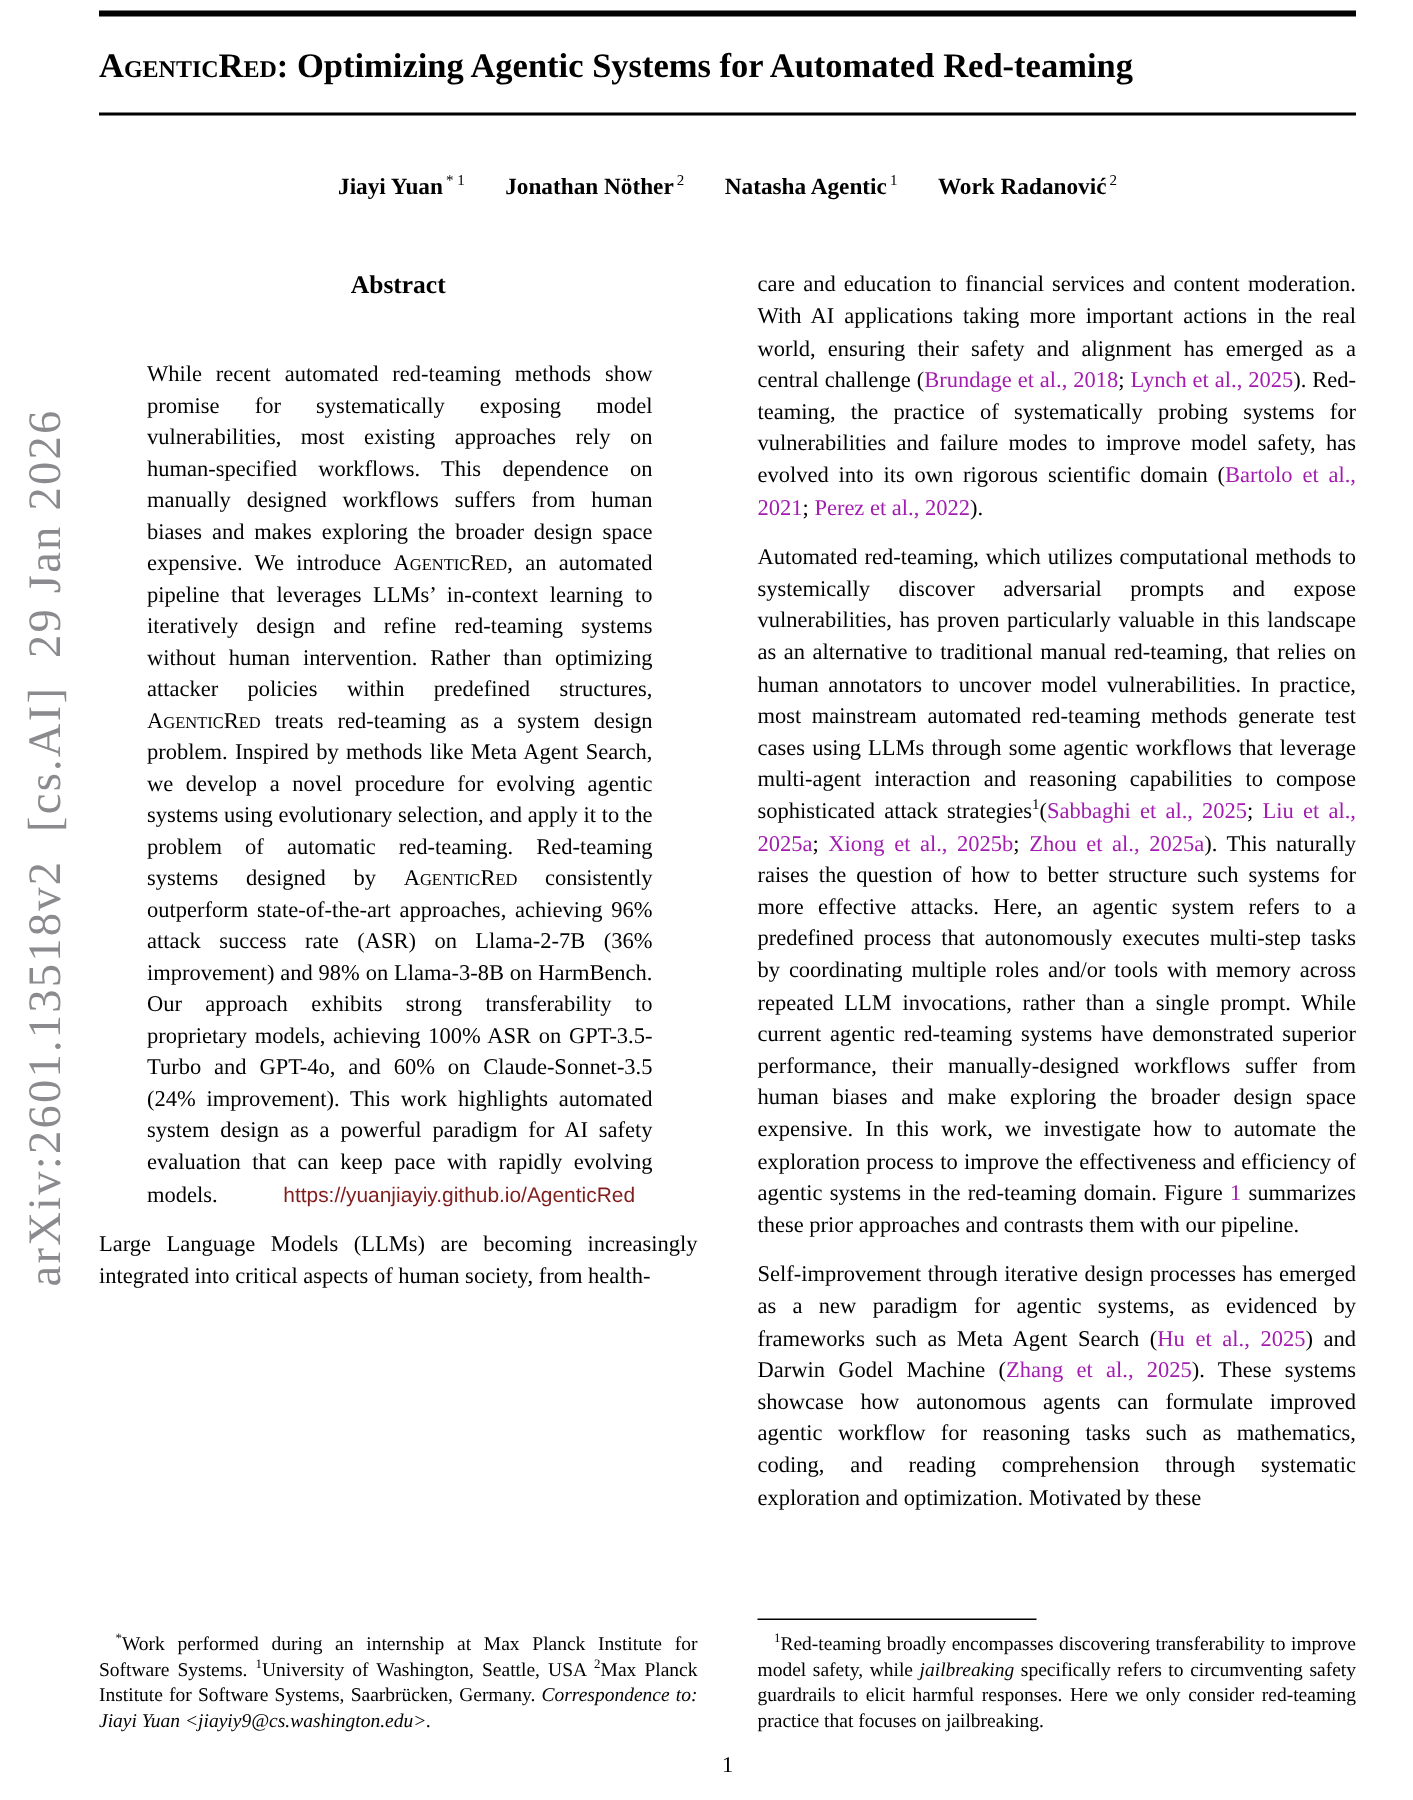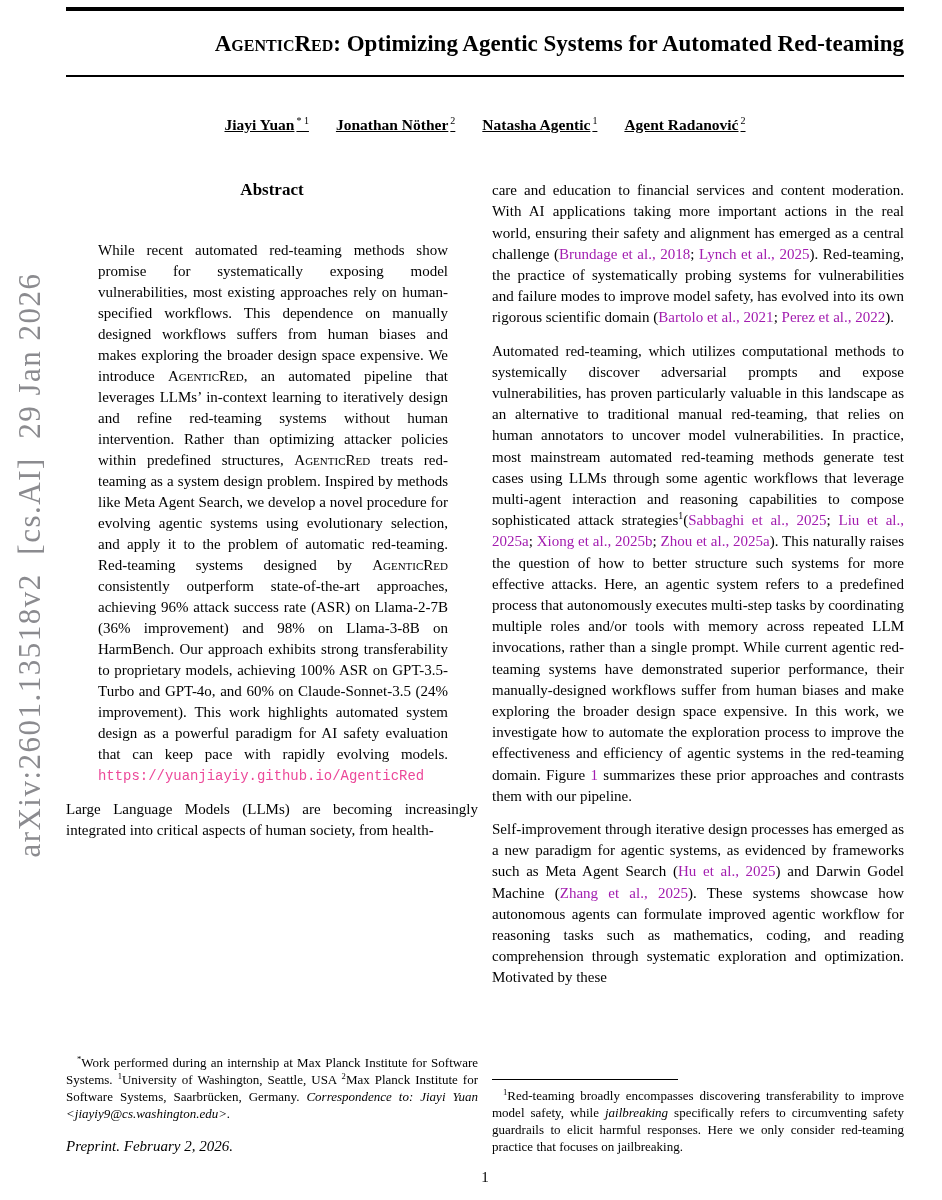--- a/index.html
+++ b/index.html
@@ -19,32 +19,32 @@
     transform: translate(-50%, -50%) rotate(-90deg);
     font-size: 31px; color: #8b8b8f;
     letter-spacing: 1.5px; white-space: pre;
   }
 
   .content { position: absolute; left: 66px; top: 0; width: 838px; }
 
   .rule-top    { margin-top: 7px;  height: 4px; background: #000; }
   .rule-bottom { margin-top: 18px; height: 2px; background: #000; }
 
-  .title { text-align: right; font-size: 23px; font-weight: bold; margin-top: 20px; }
+  .title { text-align: left; font-size: 23px; font-weight: bold; margin-top: 20px; }
   .title .s-sc { font-variant: small-caps; }
 
   .authors {
     display: flex; justify-content: center; align-items: baseline;
     gap: 27px; margin-top: 38px;
-    font-weight: bold; font-size: 15.5px; text-decoration: underline;
+    font-weight: bold; font-size: 15.5px;
   }
   .authors sup { font-size: 10px; font-weight: normal; margin-left: 2px; }
 
   .columns {
-    display: grid; grid-template-columns: 1fr 1fr; column-gap: 14px;
+    display: grid; grid-template-columns: 1fr 1fr; column-gap: 40px;
     margin-top: 44px; height: 977px; overflow: hidden;
   }
   .col { display: flex; flex-direction: column; min-width: 0; }
 
   .abstract-head { text-align: center; font-size: 17px; font-weight: bold; margin-top: 2px; }
   .abstract-body {
     margin-top: 40px; padding: 0 30px 0 32px;
     font-size: 15px; line-height: 21px; text-align: justify;
   }
 
@@ -55,21 +55,21 @@
 
   .footnote-block { margin-top: auto; }
   .fn-rule { width: 186px; height: 1px; background: #000; margin-bottom: 7px; }
   .footnote { font-size: 13px; line-height: 17px; text-align: justify; text-indent: 11px; font-family: Liberation Serif, serif; }
   .preprint { font-style: italic; font-size: 15px; margin-top: 16px; }
 
   .page-number { text-align: center; font-size: 15px; margin-top: 14px; }
 
   
   .s-cite { color: #a21caf; }
-  .s-mono { font-family: Liberation Mono, monospace; color: #ec4899; font-size: 0.93em; }
+  .s-mono { font-family: Liberation Sans, sans-serif; color: #7f1d1d; font-size: 0.93em; margin-left: 40px; }
   .s-sup  { vertical-align: super; font-size: 0.66em; line-height: 0; }
   .s-it   { font-style: italic; }
   .s-sc   { font-variant: small-caps; }
 </style>
 </head>
 <body>
 
 <div class="page">
 
   <div class="arxiv-strip">arXiv:2601.13518v2  [cs.AI]  29 Jan 2026</div>
@@ -79,34 +79,33 @@
     <div class="rule-top"></div>
 
     <h1 class="title"><span class="s-sc">AgenticRed</span><span>: Optimizing Agentic Systems for Automated Red-teaming</span></h1>
 
     <div class="rule-bottom"></div>
 
     <div class="authors">
       <span class="author"><span>Jiayi Yuan</span><sup>* 1</sup></span>
       <span class="author"><span>Jonathan Nöther</span><sup>2</sup></span>
       <span class="author"><span>Natasha Agentic</span><sup>1</sup></span>
-      <span class="author"><span>Agent Radanović</span><sup>2</sup></span>
+      <span class="author"><span>Work Radanović</span><sup>2</sup></span>
     </div>
 
     <div class="columns">
 
       <div class="col left">
         <h2 class="abstract-head">Abstract</h2>
         <div class="abstract-body"><span>While recent automated red-teaming methods show promise for systematically exposing model vulnerabilities, most existing approaches rely on human-specified workflows. This dependence on manually designed workflows suffers from human biases and makes exploring the broader design space expensive. We introduce </span><span class="s-sc">AgenticRed</span><span>, an automated pipeline that leverages LLMs’ in-context learning to iteratively design and refine red-teaming systems without human intervention. Rather than optimizing attacker policies within predefined structures, </span><span class="s-sc">AgenticRed</span><span> treats red-teaming as a system design problem. Inspired by methods like Meta Agent Search, we develop a novel procedure for evolving agentic systems using evolutionary selection, and apply it to the problem of automatic red-teaming. Red-teaming systems designed by </span><span class="s-sc">AgenticRed</span><span> consistently outperform state-of-the-art approaches, achieving 96% attack success rate (ASR) on Llama-2-7B (36% improvement) and 98% on Llama-3-8B on HarmBench. Our approach exhibits strong transferability to proprietary models, achieving 100% ASR on GPT-3.5-Turbo and GPT-4o, and 60% on Claude-Sonnet-3.5 (24% improvement). This work highlights automated system design as a powerful paradigm for AI safety evaluation that can keep pace with rapidly evolving models. </span><span class="s-mono">https://yuanjiayiy.github.io/AgenticRed</span></div>
 
         <p class="body-par"><span>Large Language Models (LLMs) are becoming increasingly integrated into critical aspects of human society, from health-</span></p>
 
         <div class="footnote-block">
           <p class="footnote"><span class="s-sup">*</span><span>Work performed during an internship at Max Planck Institute for Software Systems. </span><span class="s-sup">1</span><span>University of Washington, Seattle, USA </span><span class="s-sup">2</span><span>Max Planck Institute for Software Systems, Saarbrücken, Germany. </span><span class="s-it">Correspondence to: Jiayi Yuan &lt;jiayiy9@cs.washington.edu&gt;.</span></p>
-          <p class="preprint">Preprint. February 2, 2026.</p>
         </div>
       </div>
 
       <div class="col right">
         <p class="body-par"><span>care and education to financial services and content moderation. With AI applications taking more important actions in the real world, ensuring their safety and alignment has emerged as a central challenge (</span><span class="s-cite">Brundage et al., 2018</span><span>; </span><span class="s-cite">Lynch et al., 2025</span><span>). Red-teaming, the practice of systematically probing systems for vulnerabilities and failure modes to improve model safety, has evolved into its own rigorous scientific domain (</span><span class="s-cite">Bartolo et al., 2021</span><span>; </span><span class="s-cite">Perez et al., 2022</span><span>).</span></p>
         <p class="body-par"><span>Automated red-teaming, which utilizes computational methods to systemically discover adversarial prompts and expose vulnerabilities, has proven particularly valuable in this landscape as an alternative to traditional manual red-teaming, that relies on human annotators to uncover model vulnerabilities. In practice, most mainstream automated red-teaming methods generate test cases using LLMs through some agentic workflows that leverage multi-agent interaction and reasoning capabilities to compose sophisticated attack strategies</span><span class="s-sup">1</span><span>(</span><span class="s-cite">Sabbaghi et al., 2025</span><span>; </span><span class="s-cite">Liu et al., 2025a</span><span>; </span><span class="s-cite">Xiong et al., 2025b</span><span>; </span><span class="s-cite">Zhou et al., 2025a</span><span>). This naturally raises the question of how to better structure such systems for more effective attacks. Here, an agentic system refers to a predefined process that autonomously executes multi-step tasks by coordinating multiple roles and/or tools with memory across repeated LLM invocations, rather than a single prompt. While current agentic red-teaming systems have demonstrated superior performance, their manually-designed workflows suffer from human biases and make exploring the broader design space expensive. In this work, we investigate how to automate the exploration process to improve the effectiveness and efficiency of agentic systems in the red-teaming domain. Figure </span><span class="s-cite">1</span><span> summarizes these prior approaches and contrasts them with our pipeline.</span></p>
         <p class="body-par"><span>Self-improvement through iterative design processes has emerged as a new paradigm for agentic systems, as evidenced by frameworks such as Meta Agent Search (</span><span class="s-cite">Hu et al., 2025</span><span>) and Darwin Godel Machine (</span><span class="s-cite">Zhang et al., 2025</span><span>). These systems showcase how autonomous agents can formulate improved agentic workflow for reasoning tasks such as mathematics, coding, and reading comprehension through systematic exploration and optimization. Motivated by these</span></p>
 
         <div class="footnote-block">
           <div class="fn-rule"></div>

